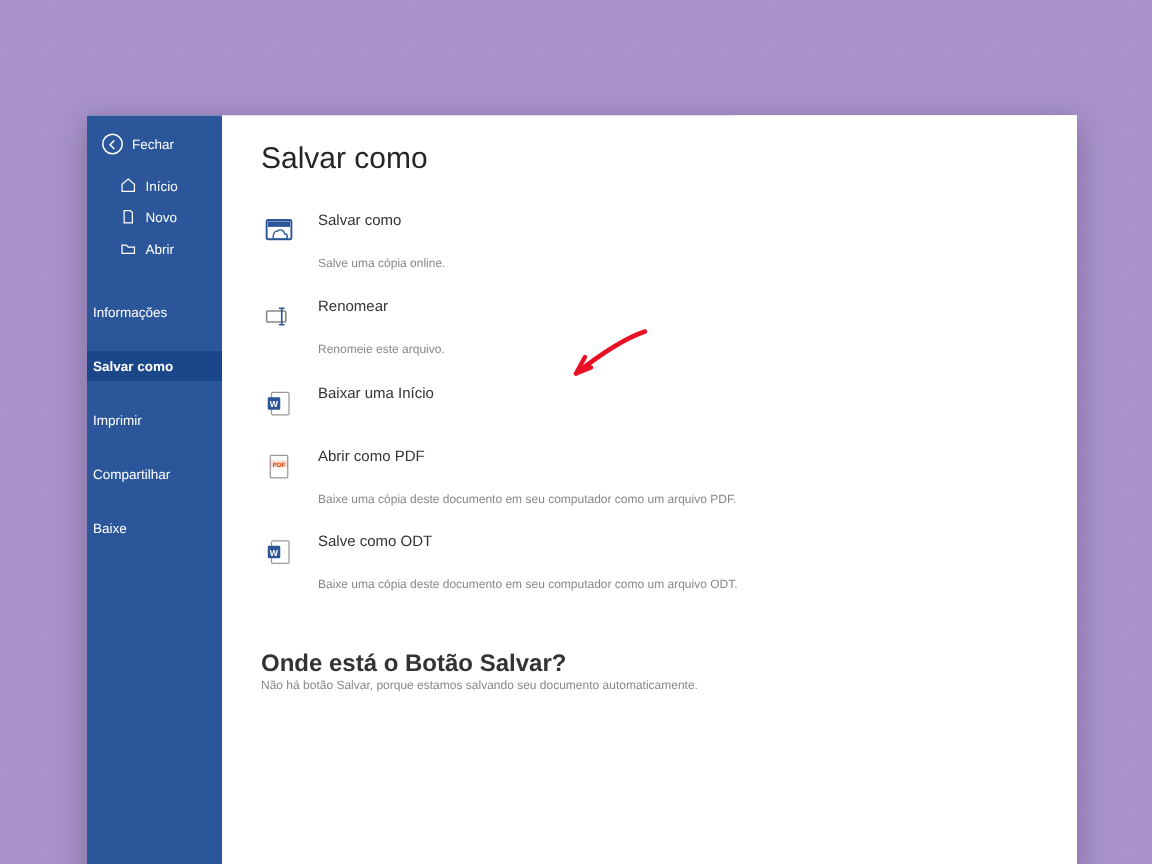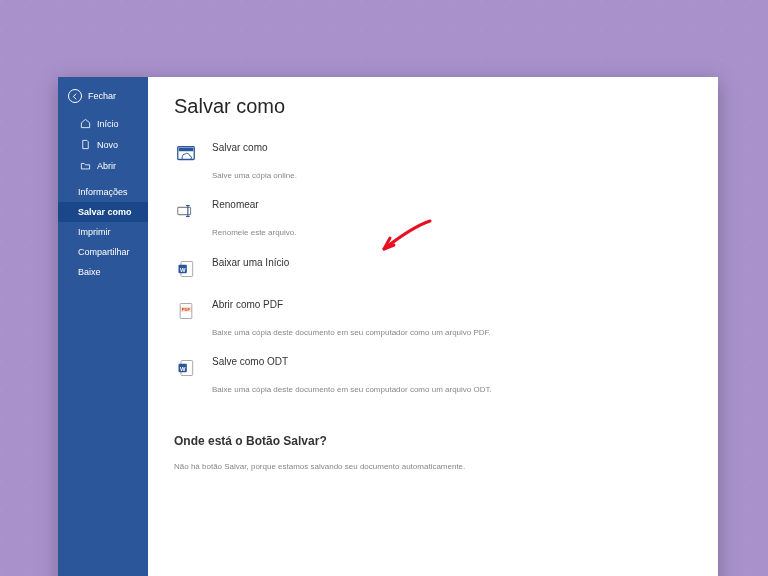--- a/index.html
+++ b/index.html
@@ -100,21 +100,21 @@
   .nav-item {
     display: flex;
     align-items: center;
     gap: 6px;
     padding: 5px 10px;
     cursor: pointer;
     margin-left: 12px;
   }
   .nav-item .ic { width: 11px; height: 11px; flex: none; }
   .divider { height: 6px; }
-  .nav-noicon { padding: 5px 10px 5px 20px; cursor: pointer; }
+  .nav-noicon { padding: 5px 10px 5px 4px; cursor: pointer; margin-top: 16px; }
   .nav-noicon.selected { background: #19478a; font-weight: 600; }
   .main {
     flex: 1;
     background: #fff;
     padding: 18px 26px;
     position: relative;
     overflow: hidden;
   }
   .page-title {
     font-size: 20px;
@@ -130,21 +130,21 @@
   }
   .opt-icon {
     width: 24px; height: 24px;
     flex: none;
     display: flex; align-items: center; justify-content: center;
   }
   .opt-text { flex: 1; }
   .opt-title { font-size: 10px; color: #333; margin-bottom: 1px; }
   .opt-desc { font-size: 8px; color: #888; line-height: 1.3; margin-top: 18px; }
   .footer-block { margin-top: 28px; }
-  .footer-title { font-size: 12px; font-weight: 600; color: #333; margin-bottom: 14px; }
+  .footer-title { font-size: 16px; font-weight: 600; color: #333; margin-bottom: 0; }
   .footer-text { font-size: 8px; color: #888; }
   .arrow-annot {
     position: absolute;
     pointer-events: none;
   }
 </style>
 </head>
 <body>
 
 <div class="bg-pattern"></div>

